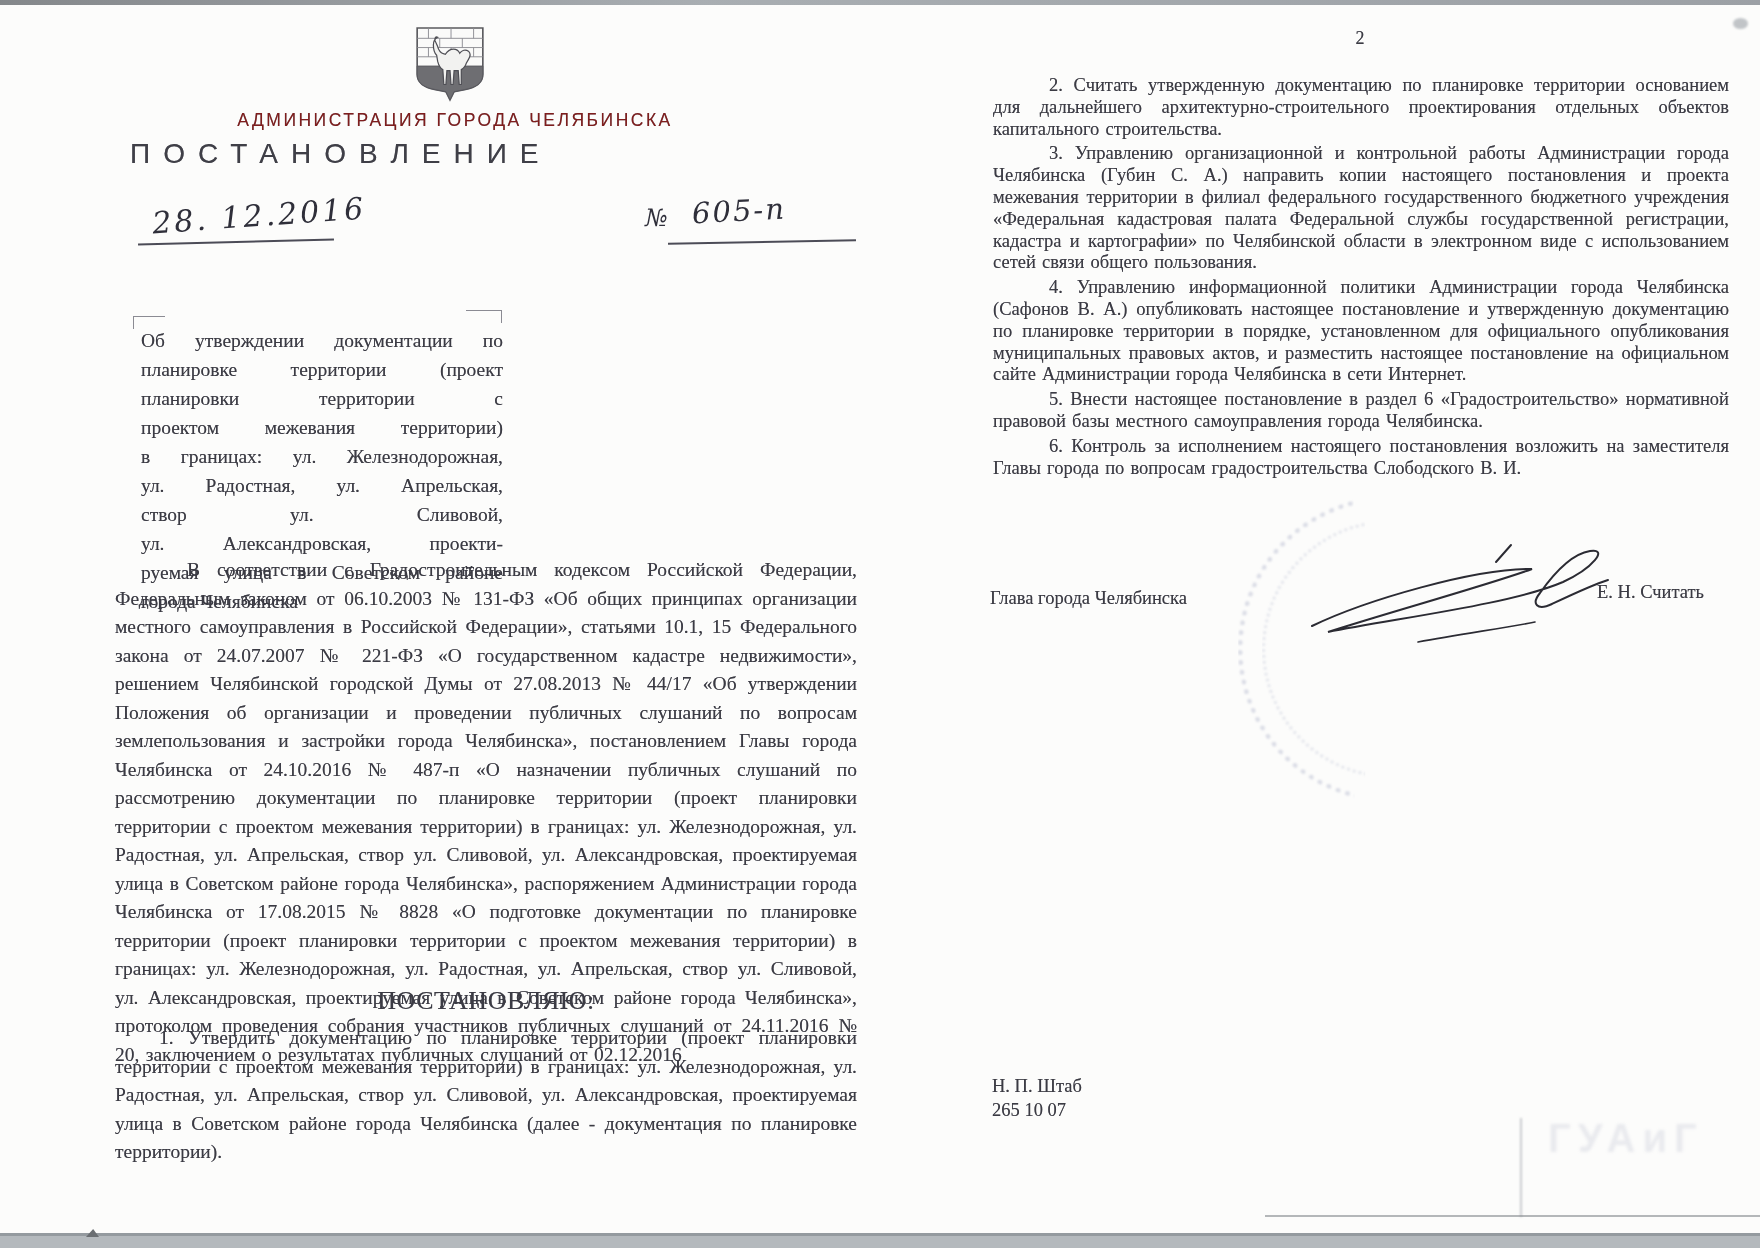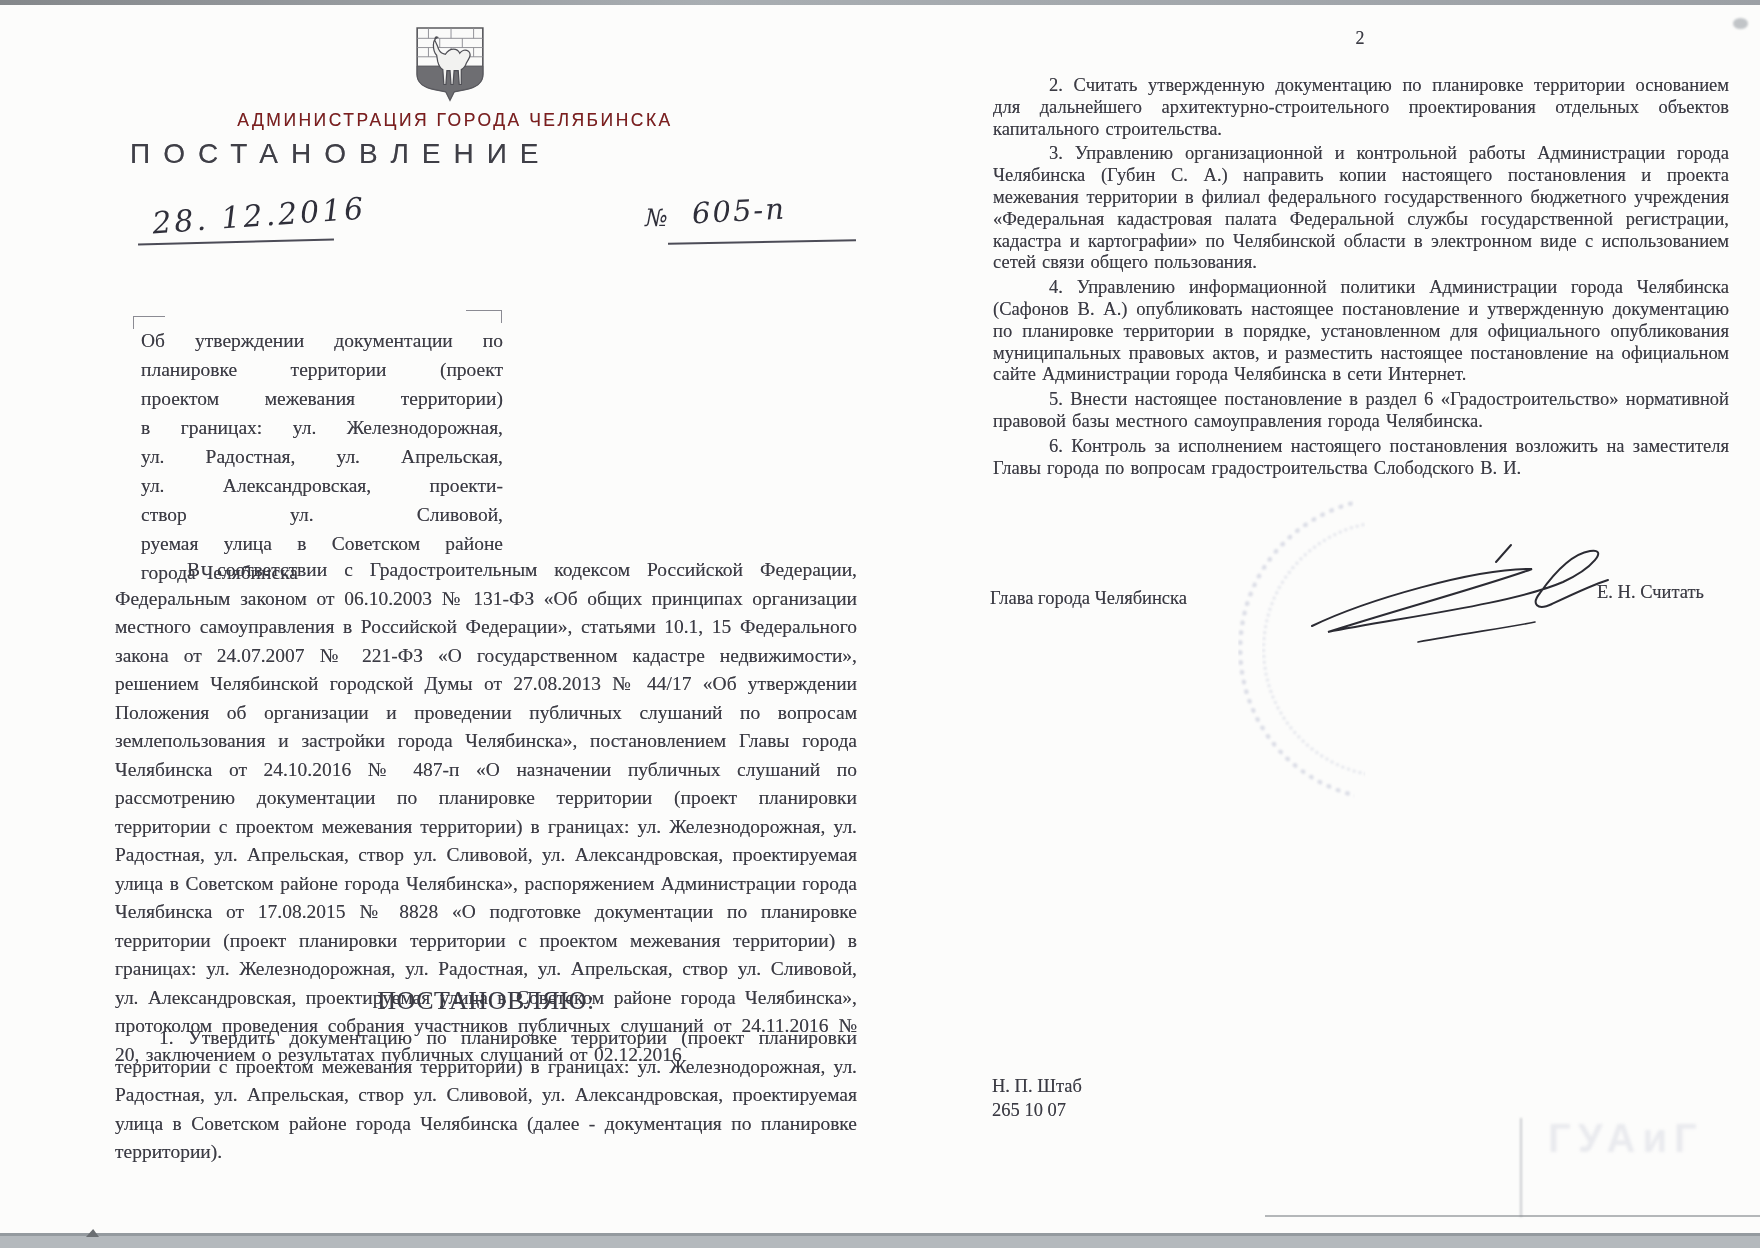--- a/index.html
+++ b/index.html
@@ -114,25 +114,26 @@
   <div class="hand num-sign">№</div>
   <div class="hand hw-num">605-п</div>
   <div class="hw-num-line"></div>
 
   <div class="mark-tl"></div>
   <div class="mark-tr"></div>
 
   <div class="subject ink">
     <div class="sl">Об утверждении документации по</div>
     <div class="sl">планировке территории (проект</div>
+    <div class="sl">планировки территории с</div>
     <div class="sl">проектом межевания территории)</div>
     <div class="sl">в границах: ул. Железнодорожная,</div>
     <div class="sl">ул. Радостная, ул. Апрельская,</div>
+    <div class="sl">створ ул. Сливовой,</div>
     <div class="sl">ул. Александровская, проекти-</div>
-    <div class="sl">створ ул. Сливовой,</div>
     <div class="sl">руемая улица в Советском районе</div>
     <div class="sl last">города Челябинска</div>
   </div>
 
   <div class="intro ink">В соответствии с Градостроительным кодексом Российской Федерации, Федеральным законом от 06.10.2003 № 131-ФЗ «Об общих принципах организации местного самоуправления в Российской Федерации», статьями 10.1, 15 Федерального закона от 24.07.2007 № 221-ФЗ «О государственном кадастре недвижимости», решением Челябинской городской Думы от 27.08.2013 № 44/17 «Об утверждении Положения об организации и проведении публичных слушаний по вопросам землепользования и застройки города Челябинска», постановлением Главы города Челябинска от 24.10.2016 № 487-п «О назначении публичных слушаний по рассмотрению документации по планировке территории (проект планировки территории с проектом межевания территории) в границах: ул. Железнодорожная, ул. Радостная, ул. Апрельская, створ ул. Сливовой, ул. Александровская, проектируемая улица в Советском районе города Челябинска», распоряжением Администрации города Челябинска от 17.08.2015 № 8828 «О подготовке документации по планировке территории (проект планировки территории с проектом межевания территории) в границах: ул. Железнодорожная, ул. Радостная, ул. Апрельская, створ ул. Сливовой, ул. Александровская, проектируемая улица в Советском районе города Челябинска», протоколом проведения собрания участников публичных слушаний от 24.11.2016 № 20, заключением о результатах публичных слушаний от 02.12.2016</div>
 
   <div class="resolve ink">ПОСТАНОВЛЯЮ:</div>
 
   <div class="item1 ink">1. Утвердить документацию по планировке территории (проект планировки территории с проектом межевания территории) в границах: ул. Железнодорожная, ул. Радостная, ул. Апрельская, створ ул. Сливовой, ул. Александровская, проектируемая улица в Советском районе города Челябинска (далее - документация по планировке территории).</div>
 

